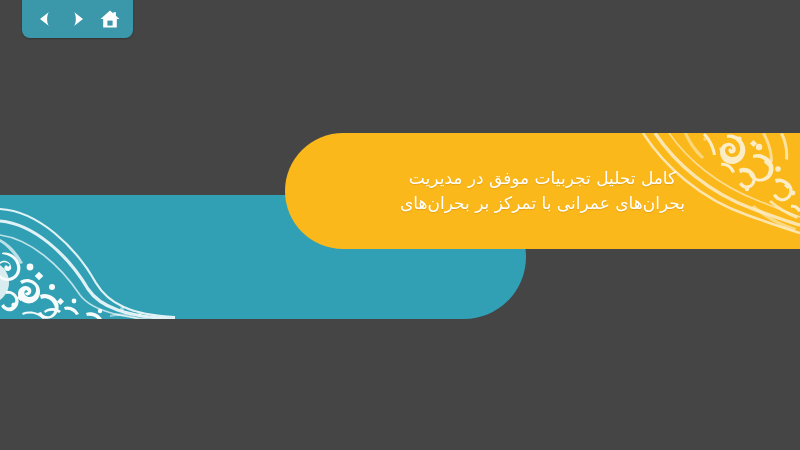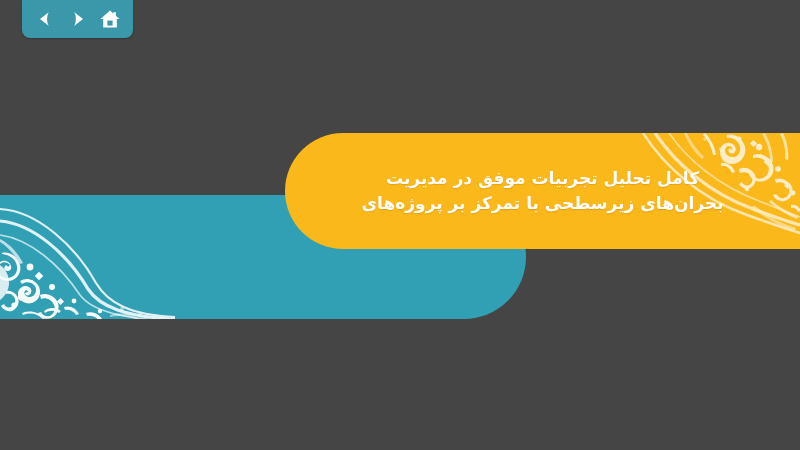--- a/index.html
+++ b/index.html
@@ -56,21 +56,21 @@
   #title-block{
     position:absolute;left:0;top:0;width:515px;height:116px;
     display:flex;flex-direction:column;align-items:center;justify-content:center;
     direction:rtl;text-align:center;
     padding:0 22px;box-sizing:border-box;
   }
   .title-line{
     color:#ffffff;
     font-size:17px;
     line-height:25px;
-    font-weight:700;
+    font-weight:400;
     letter-spacing:0px;
     white-space:nowrap;
     text-shadow:0 1px 1px rgba(140,80,0,.20);
   }
 </style>
 </head>
 <body>
 
 <div id="stage">
 
@@ -144,21 +144,21 @@
         <g fill="#fdf0cd" opacity="0.55">
           <path d="M52 0 c4 9 10 17 17 24 l-2 2 c-8 -7 -14 -16 -18 -26z"></path>
           <circle cx="86" cy="16" r="2"></circle>
           <circle cx="70" cy="6" r="1.8"></circle>
         </g>
       </svg>
     </div>
 
     <div id="title-block">
       <div class="title-line">کامل تحلیل تجربیات موفق در مدیریت</div>
-      <div class="title-line">بحران‌های زیرسطحی با تمرکز بر پروژه‌های</div>
+      <div class="title-line">بحران‌های عمرانی با تمرکز بر بحران‌های</div>
     </div>
   </div>
 
   <div id="navbar">
     <div class="navbtn">
       <span>
         <svg width="20" height="20" viewBox="0 0 20 20" xmlns="http://www.w3.org/2000/svg">
           <path d="M14 3 L5 10 L14 17 C11.5 14 11.5 6 14 3 Z" fill="#ffffff"></path>
         </svg>
       </span>

